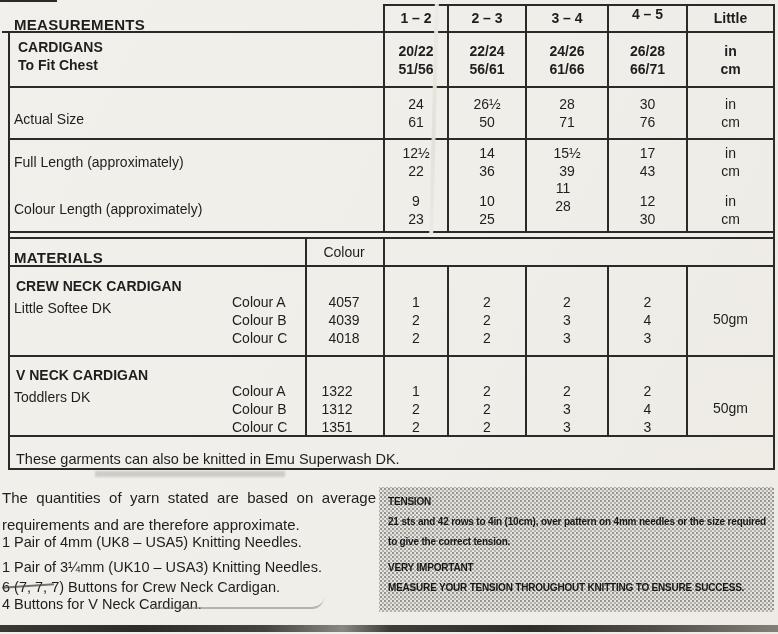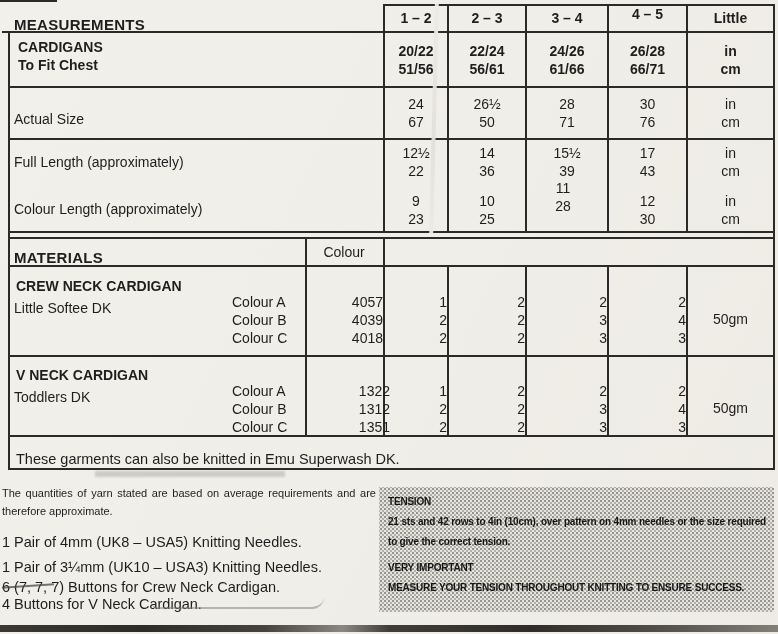--- a/index.html
+++ b/index.html
@@ -9,21 +9,21 @@
     background: linear-gradient(115deg, #f2f0ea 0%, #f0eee8 55%, #edebe4 100%);
     font-family: "Liberation Sans", "DejaVu Sans", sans-serif;
     font-size: 14px; color: #1e1e1e; overflow: hidden;
   }
   .hl { position: absolute; height: 2px; background: #2a2a28; }
   .vl { position: absolute; width: 2px; background: #2a2a28; }
   .abs { position: absolute; }
   .vc { display: flex; align-items: center; margin-top: 6px; }
   .ctr { position: absolute; display: flex; flex-direction: column; align-items: center; justify-content: center; text-align: center; line-height: 18px; }
   .ctr span { display: block; }
-  .stack { position: absolute; text-align: right; line-height: 18px; }
+  .stack { position: absolute; text-align: center; line-height: 18px; }
   .stack span { display: block; }
   .lstack { position: absolute; text-align: left; line-height: 18px; }
   .lstack span { display: block; }
   .b { font-weight: 700; }
   .fs15 { font-size: 15px; letter-spacing: .3px; }
   .just { text-align: justify; }
   .tension-box {
     position: absolute; left: 379px; top: 487px; width: 395px; height: 125px;
     padding: 5px 8px 4px 9px;
     background-color: #e6e4de;
@@ -108,21 +108,21 @@
       <span>66/71</span>
   </div>
   <div class="ctr b" style="left:688px;top:33px;width:85px;height:53px">
     <span>in</span>
       <span>cm</span>
   </div>
 
   <div class="abs vc" style="left:14px;top:88px;width:280px;height:50px">Actual Size</div>
   <div class="ctr" style="left:385px;top:88px;width:62px;height:50px">
     <span>24</span>
-      <span>67</span>
+      <span>61</span>
   </div>
   <div class="ctr" style="left:449px;top:88px;width:76px;height:50px">
     <span>26½</span>
       <span>50</span>
   </div>
   <div class="ctr" style="left:527px;top:88px;width:80px;height:50px">
     <span>28</span>
       <span>71</span>
   </div>
   <div class="ctr" style="left:609px;top:88px;width:77px;height:50px">
@@ -215,21 +215,21 @@
   </div>
   <div class="ctr" style="left:688px;top:311px;width:85px;height:16px">50gm</div>
 
   <div class="abs vc b" style="left:16px;top:361px;width:300px;height:16px">V NECK CARDIGAN</div>
   <div class="abs vc" style="left:14px;top:382px;width:200px;height:18px">Toddlers DK</div>
   <div class="lstack" style="left:232px;top:382px;width:70px">
     <span>Colour A</span>
     <span>Colour B</span>
     <span>Colour C</span>
   </div>
-  <div class="stack" style="left:312px;top:382px;width:78px">
+  <div class="stack" style="left:298px;top:382px;width:78px">
     <span>1322</span>
     <span>1312</span>
     <span>1351</span>
   </div>
   <div class="stack" style="left:385px;top:382px;width:62px">
     <span>1</span>
       <span>2</span>
       <span>2</span>
   </div>
   <div class="stack" style="left:449px;top:382px;width:76px">
@@ -244,21 +244,21 @@
   </div>
   <div class="stack" style="left:609px;top:382px;width:77px">
     <span>2</span>
       <span>4</span>
       <span>3</span>
   </div>
   <div class="ctr" style="left:688px;top:400px;width:85px;height:16px">50gm</div>
 
   <div class="abs vc" style="left:16px;top:439px;width:740px;height:28px;font-size:14.5px">These garments can also be knitted in Emu Superwash DK.</div>
 
-  <div class="abs just" style="left:2px;top:484px;width:374px;font-size:11px;line-height:18px">The quantities of yarn stated are based on average requirements and are therefore approximate.</div>
+  <div class="abs just" style="left:2px;top:484px;width:374px;font-size:15px;line-height:27px">The quantities of yarn stated are based on average requirements and are therefore approximate.</div>
   <div class="abs" style="left:2px;top:534px;width:376px;font-size:14.5px">1 Pair of 4mm (UK8 – USA5) Knitting Needles.</div>
   <div class="abs" style="left:2px;top:559px;width:376px;font-size:14.5px">1 Pair of 3¼mm (UK10 – USA3) Knitting Needles.</div>
   <div class="abs" style="left:2px;top:579px;width:376px;font-size:14.5px">6 (7, 7, 7) Buttons for Crew Neck Cardigan.</div>
   <div class="abs" style="left:2px;top:596px;width:376px;font-size:14.5px">4 Buttons for V Neck Cardigan.</div>
 
   <div class="tension-box">
     <div>TENSION</div>
     <div class="just">21 sts and 42 rows to 4in (10cm), over pattern on 4mm needles or the size required to give the correct tension.</div>
     <div class="gap"></div>
     <div>VERY IMPORTANT</div>

